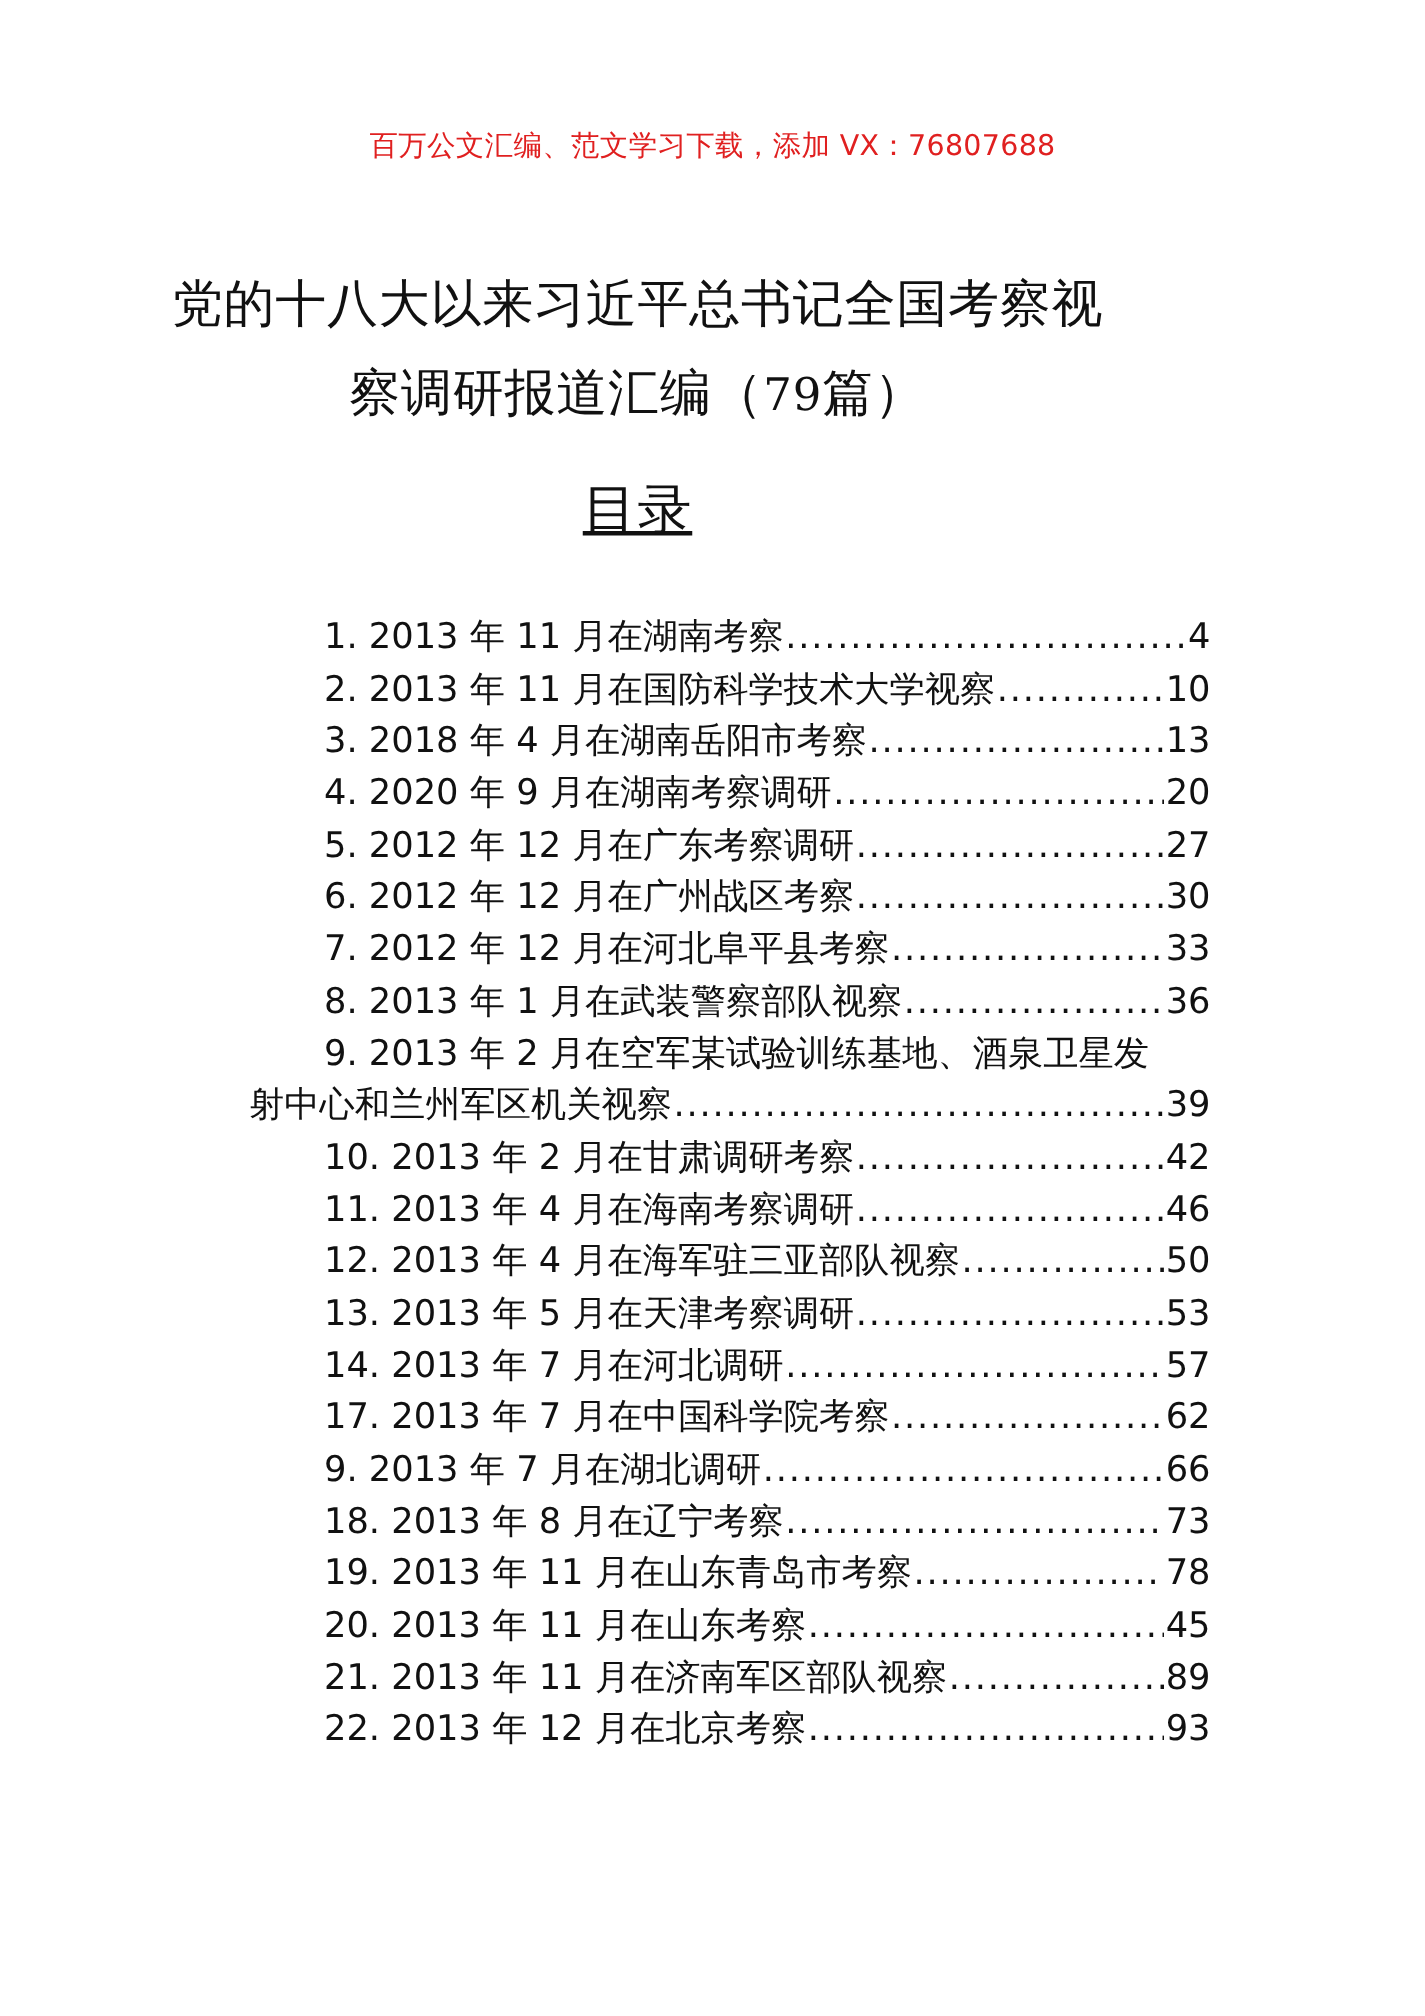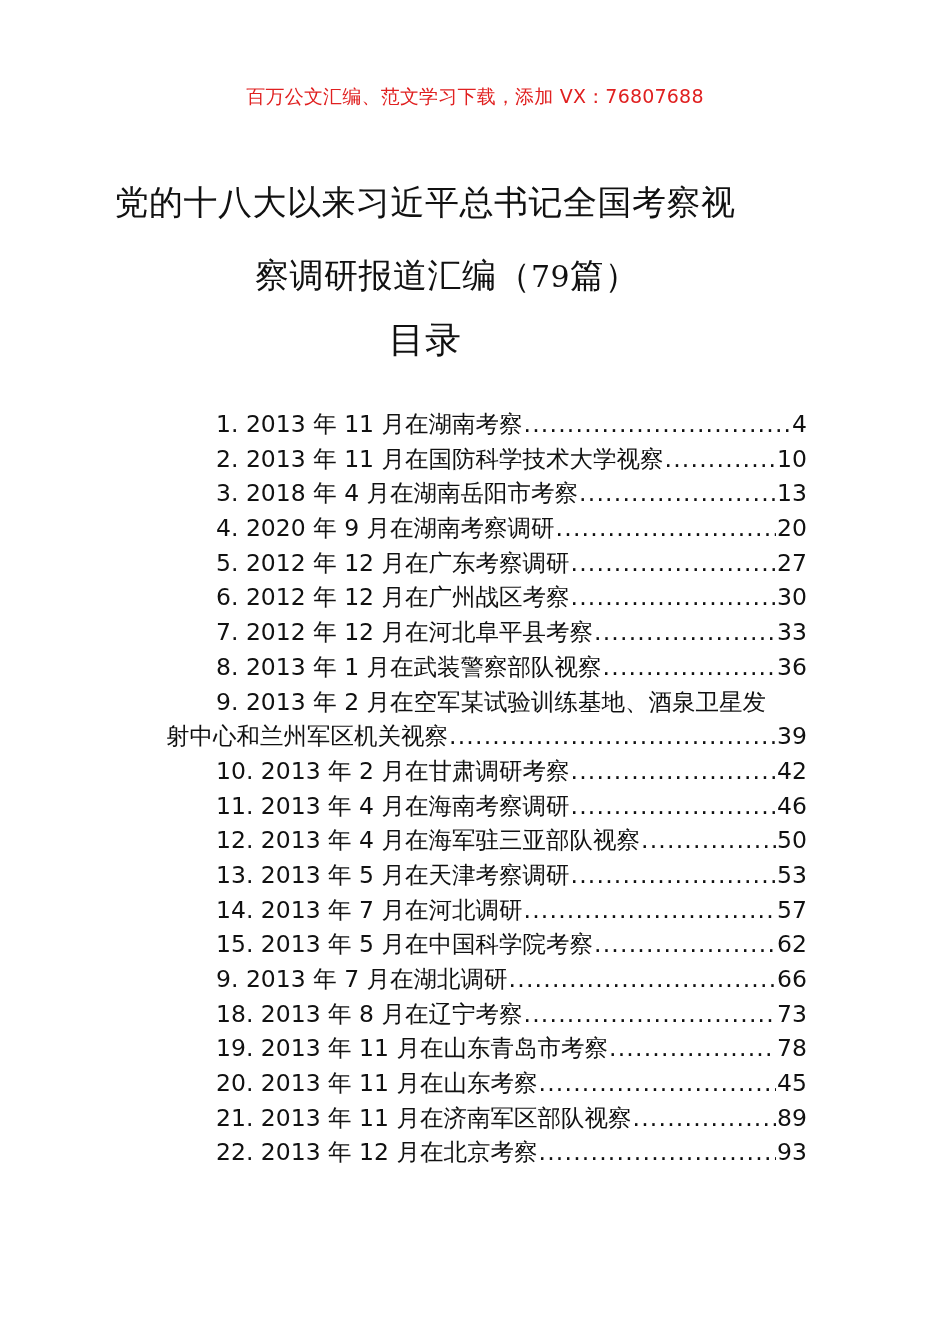--- a/index.html
+++ b/index.html
@@ -28,22 +28,22 @@
     .title-line {
       position: absolute;
       left: 0;
       width: 850px;
       text-align: center;
       font-size: 34px;
       color: #111111;
       letter-spacing: 0.5px;
     }
     .title-line.l1 { top: 180px; }
-    .title-line.l2 { top: 253px; padding-left: 22px; }
-    .title-line.toc { top: 316px; font-size: 36px; }
+    .title-line.l2 { top: 239px; }
+    .title-line.toc { top: 316px; font-size: 36px; text-decoration: underline; }
     .title-line .num {
       font-family: "DejaVu Serif", "Liberation Serif", serif;
       font-size: 30px;
     }
     .toc-list {
       position: absolute;
       top: 407px;
       left: 145px;
       width: 662px;
     }
@@ -167,21 +167,21 @@
       <span class="page">53</span>
     </div>
   <div class="toc-entry">
       <span class="indent"></span>
       <span class="label">14. 2013 年 7 月在河北调研</span>
       <span class="leader"></span>
       <span class="page">57</span>
     </div>
   <div class="toc-entry">
       <span class="indent"></span>
-      <span class="label">15. 2013 年 5 月在中国科学院考察</span>
+      <span class="label">17. 2013 年 7 月在中国科学院考察</span>
       <span class="leader"></span>
       <span class="page">62</span>
     </div>
   <div class="toc-entry">
       <span class="indent"></span>
       <span class="label">9. 2013 年 7 月在湖北调研</span>
       <span class="leader"></span>
       <span class="page">66</span>
     </div>
   <div class="toc-entry">

